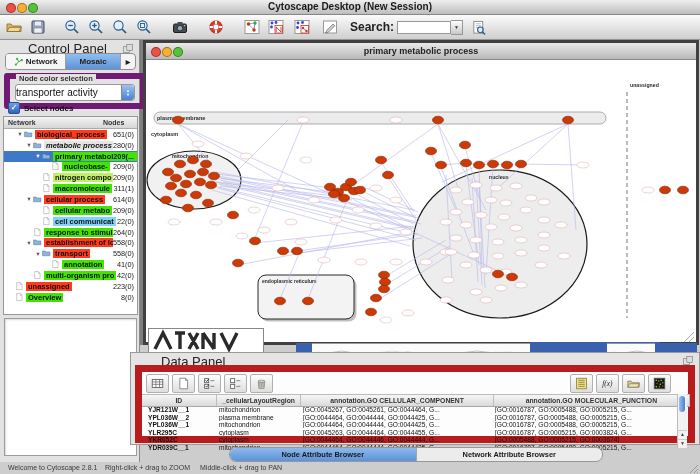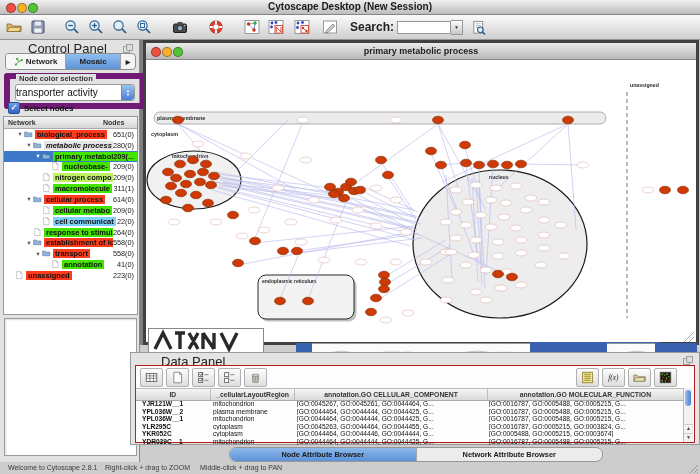--- a/index.html
+++ b/index.html
@@ -25,21 +25,21 @@
   .trow{display:flex;align-items:center;height:10.85px;font-size:7.5px;white-space:nowrap;}
   .trow .lbl{font-weight:bold;color:#101010;padding:0 2px;overflow:hidden;}
   .trow .cnt{margin-left:auto;padding-right:3px;font-size:7.3px;color:#1a1a1a;}
   .tri{width:8px;text-align:center;font-size:5.5px;color:#555;flex:0 0 auto;}
   .ticon{flex:0 0 auto;display:flex;align-items:center;margin-right:2px;}
   .float-ico{position:absolute;width:12px;height:12px;}
   .net-window{position:absolute;left:143px;top:40px;width:556px;height:305px;border:3px solid #404040;box-sizing:border-box;background:#fff;}
   .net-title{height:16px;background:linear-gradient(#e9e9e9,#b9b9b9);border-bottom:1px solid #8a8a8a;position:relative;}
   .net-title .t{position:absolute;width:100%;text-align:center;font-size:9px;font-weight:bold;color:#222;line-height:16px;}
   .dp{position:absolute;left:130px;top:352px;width:570px;height:93px;background:#e4e4e4;border:1px solid #9a9a9a;box-sizing:border-box;}
-  .dp-inner{position:absolute;left:4px;top:12px;width:560px;height:78px;background:#fdfdfd;border:1px solid #b91c1c;box-sizing:border-box;}
+  .dp-inner{position:absolute;left:4px;top:12px;width:560px;height:78px;background:#fdfdfd;border:7px solid #b91c1c;box-sizing:border-box;}
   .dbtn{width:21px;height:17px;border:1px solid #b0b0b0;border-radius:2px;background:linear-gradient(#fdfdfd,#dedede);display:flex;align-items:center;justify-content:center;margin-right:3px;}
   .th{display:flex;position:absolute;left:0;top:22px;width:548px;height:11px;background:linear-gradient(#f6f6f6,#dadada);border-top:1px solid #bbb;border-bottom:1px solid #aaa;font-size:6.8px;font-weight:bold;color:#333;}
   .th>div{border-right:1px solid #bdbdbd;display:flex;align-items:center;justify-content:center;overflow:hidden;}
   .dtrow{display:flex;height:7.5px;font-size:6.6px;color:#111;align-items:center;}
   .dtrow>div{overflow:hidden;white-space:nowrap;padding-left:3px;box-sizing:border-box;}
   .btabs{position:absolute;left:229px;top:447px;width:372px;height:13px;border:1px solid #979797;border-radius:7px;background:#ececec;display:flex;overflow:hidden;}
   .btabs>div{flex:1;display:flex;align-items:center;justify-content:center;font-size:7.4px;font-weight:bold;color:#1a1a1a;border-right:1px solid #a5a5a5;}
   .btabs>div:last-child{border-right:none;}
   .status{position:absolute;left:0;top:462px;width:700px;height:12px;font-size:7px;color:#3a3a3a;}
   .frag{position:absolute;}
@@ -358,30 +358,54 @@
             <span class="ticon">
               <svg width="9" height="9" viewBox="0 0 16 16">
                 <path d="M3,1 h6.5 l3,3 v9.5 H3 z" fill="#fff" stroke="#999" stroke-width=".9"></path>
                 <path d="M9.5,1 v3 h3" fill="none" stroke="#999" stroke-width=".9"></path>
               </svg>
             </span>
             <span class="lbl" style="background: rgb(67, 228, 0);">annotation</span>
             <span class="cnt">41(0)</span>
           </div>
           <div class="trow">
+            <span style="width: 21px; flex: 0 0 auto;"></span>
+            <span class="tri"></span>
+            <span class="ticon">
+              <svg width="9" height="9" viewBox="0 0 16 16">
+                <path d="M3,1 h6.5 l3,3 v9.5 H3 z" fill="#fff" stroke="#999" stroke-width=".9"></path>
+                <path d="M9.5,1 v3 h3" fill="none" stroke="#999" stroke-width=".9"></path>
+              </svg>
+            </span>
+            <span class="lbl" style="background: rgb(67, 228, 0);">multi-organism pro</span>
+            <span class="cnt">42(0)</span>
+          </div>
+          <div class="trow">
             <span style="width: 3px; flex: 0 0 auto;"></span>
             <span class="tri"></span>
             <span class="ticon">
               <svg width="9" height="9" viewBox="0 0 16 16">
                 <path d="M3,1 h6.5 l3,3 v9.5 H3 z" fill="#fff" stroke="#999" stroke-width=".9"></path>
                 <path d="M9.5,1 v3 h3" fill="none" stroke="#999" stroke-width=".9"></path>
               </svg>
             </span>
             <span class="lbl" style="background: rgb(255, 59, 28);">unassigned</span>
             <span class="cnt">223(0)</span>
+          </div>
+          <div class="trow">
+            <span style="width: 3px; flex: 0 0 auto;"></span>
+            <span class="tri"></span>
+            <span class="ticon">
+              <svg width="9" height="9" viewBox="0 0 16 16">
+                <path d="M3,1 h6.5 l3,3 v9.5 H3 z" fill="#fff" stroke="#999" stroke-width=".9"></path>
+                <path d="M9.5,1 v3 h3" fill="none" stroke="#999" stroke-width=".9"></path>
+              </svg>
+            </span>
+            <span class="lbl" style="background: rgb(67, 228, 0);">Overview</span>
+            <span class="cnt">8(0)</span>
           </div>
         </div>
     </div>
 
     <div class="abs" style="left:4px;top:278px;width:131px;height:136px;background:#fff;border:1px solid #9c9c9c;box-shadow:inset 1px 1px 2px rgba(0,0,0,.15);"></div>
   </div>
 
   <div class="net-window">
     <div class="net-title">
       <span class="tl" style="left:5px;top:4px;background:#ee4f43;"></span>

